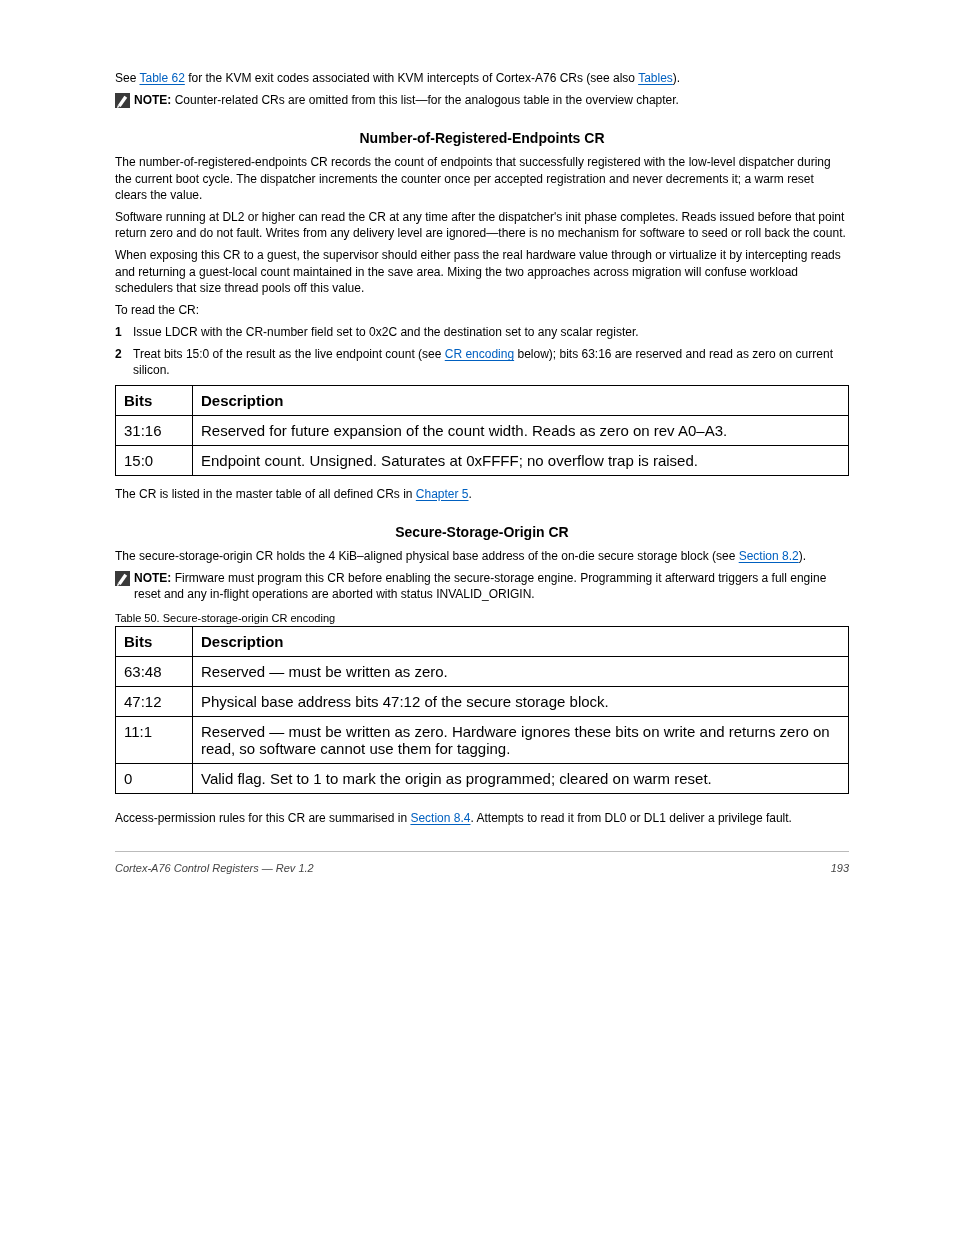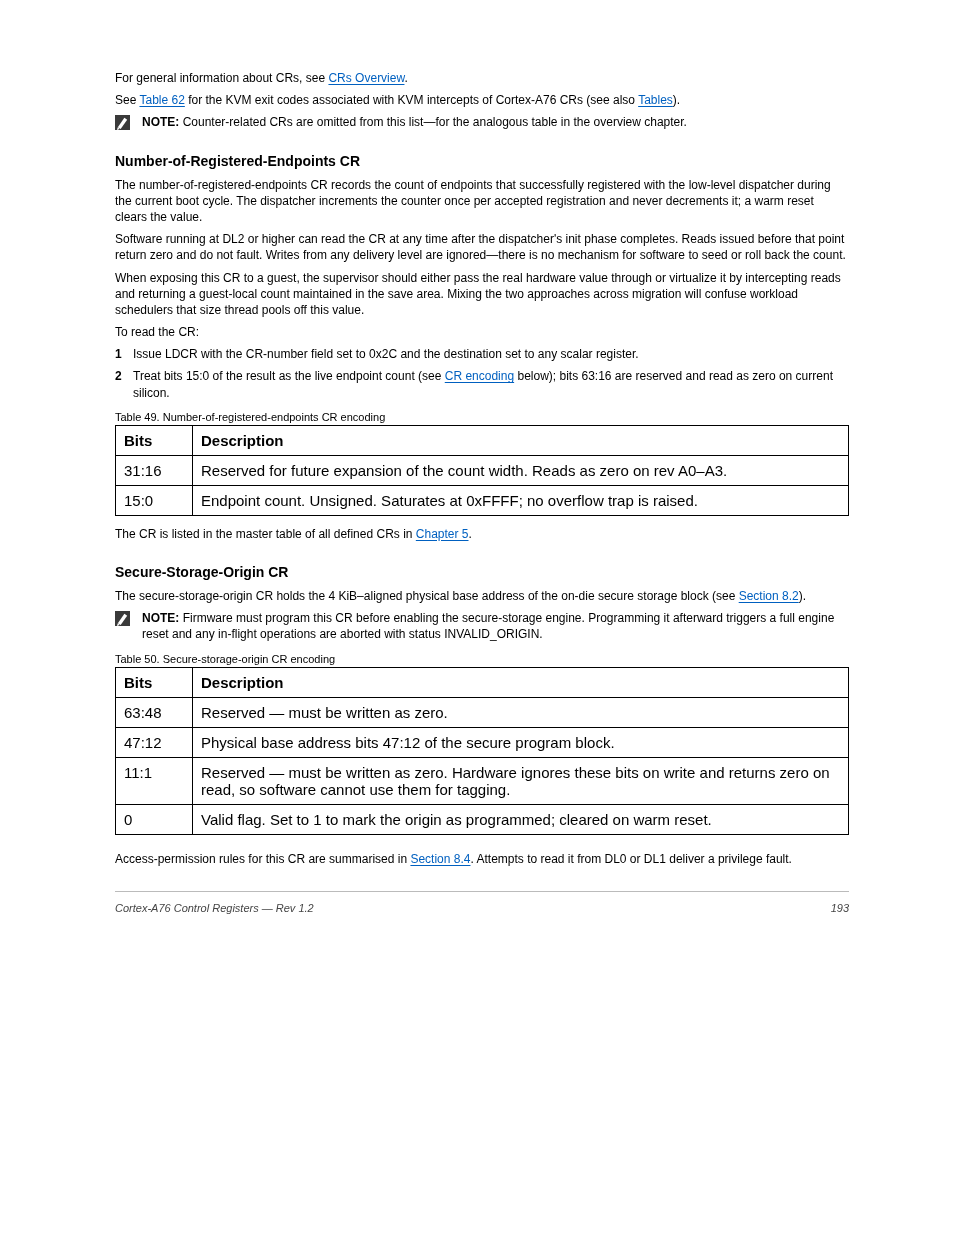--- a/index.html
+++ b/index.html
@@ -22,25 +22,26 @@
   }
   .link {
     color: #0060c0;
     text-decoration: underline;
     text-underline-offset: 2px;
   }
   .heading {
     font-size: 14px;
     font-weight: bold;
     margin: 22px 0 8px 0;
+    text-align: center;
   }
   .note-row {
     display: flex;
     align-items: flex-start;
-    gap: 12px;
+    gap: 4px;
     margin: 6px 0 6px 0;
   }
   .note-icon {
     width: 15px;
     height: 15px;
     flex: 0 0 15px;
     margin-top: 1px;
   }
   .note-text {
     font-size: 12px;
@@ -90,23 +91,20 @@
     justify-content: space-between;
     font-style: italic;
   }
   .b { font-weight: bold; }
 </style>
 </head>
 <body>
 
 <div class="page">
 
-  <p class="para">
-    <span>For general information about CRs, see </span><a class="link">CRs Overview</a><span>.</span>
-  </p>
 
   <p class="para">
     <span>See </span><a class="link">Table 62</a><span> for the KVM exit codes associated with KVM intercepts of Cortex-A76 CRs (see also </span><a class="link">Tables</a><span>).</span>
   </p>
 
   <div class="note-row">
     <svg class="note-icon" viewBox="0 0 16 16">
       <rect x="0" y="0" width="16" height="16" fill="#3a3a3a"></rect>
       <path d="M3 13 L10 3 L13 5 L6 15 Z" fill="#fff"></path>
       <path d="M3 13 L5 15 L2 16 Z" fill="#fff"></path>
@@ -123,21 +121,20 @@
   <p class="para">When exposing this CR to a guest, the supervisor should either pass the real hardware value through or virtualize it by intercepting reads and returning a guest-local count maintained in the save area. Mixing the two approaches across migration will confuse workload schedulers that size thread pools off this value.</p>
   <p class="para">To read the CR:</p>
 
   <p class="step">
     <span class="num">1</span><span>Issue LDCR with the CR-number field set to 0x2C and the destination set to any scalar register.</span>
   </p>
   <p class="step">
     <span class="num">2</span><span>Treat bits 15:0 of the result as the live endpoint count (see </span><a class="link">CR encoding</a><span> below); bits 63:16 are reserved and read as zero on current silicon.</span>
   </p>
 
-  <div class="table-title">Table 49. Number-of-registered-endpoints CR encoding</div>
   <table class="matrix">
     <tbody>
         <tr>
       <th class="col-bit">Bits</th>
       <th>Description</th>
     </tr>
     <tr>
       <td>31:16</td>
       <td>Reserved for future expansion of the count width. Reads as zero on rev A0–A3.</td>
     </tr>
@@ -175,21 +172,21 @@
         <tr>
       <th class="col-bit">Bits</th>
       <th>Description</th>
     </tr>
     <tr>
       <td>63:48</td>
       <td>Reserved — must be written as zero.</td>
     </tr>
     <tr>
       <td>47:12</td>
-      <td>Physical base address bits 47:12 of the secure program block.</td>
+      <td>Physical base address bits 47:12 of the secure storage block.</td>
     </tr>
     <tr>
       <td>11:1</td>
       <td>Reserved — must be written as zero. Hardware ignores these bits on write and returns zero on read, so software cannot use them for tagging.</td>
     </tr>
     <tr>
       <td>0</td>
       <td>Valid flag. Set to 1 to mark the origin as programmed; cleared on warm reset.</td>
     </tr>
   </tbody>

